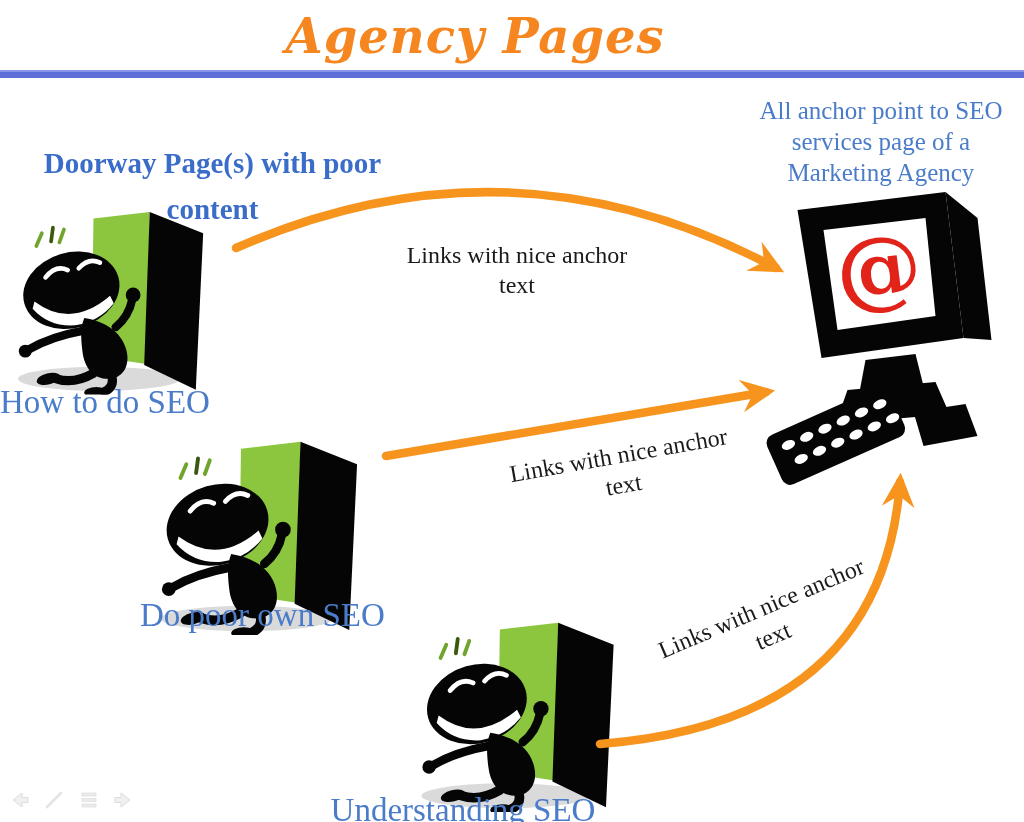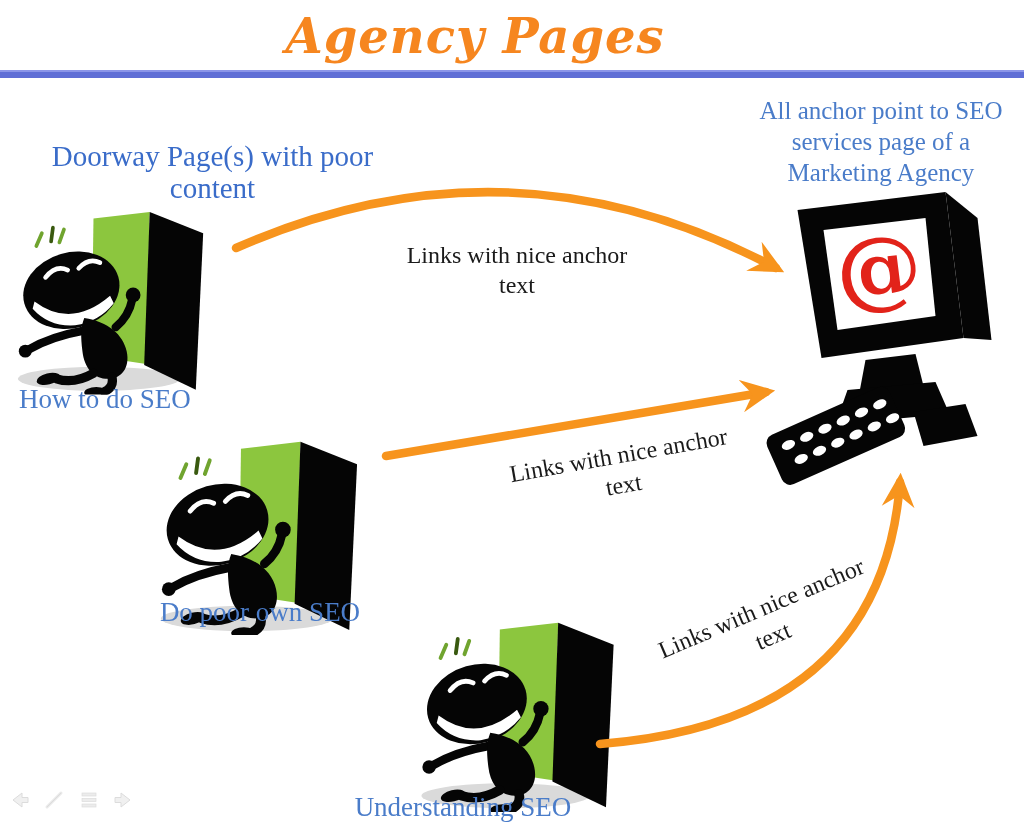--- a/index.html
+++ b/index.html
@@ -24,25 +24,25 @@
     z-index:4;
   }
 
   
   .target-note{
     top:95px;left:750px;width:262px;text-align:center;
     font-size:25px;line-height:31px;color:#4A7CC9;z-index:5;
   }
   .doorway-heading{
     top:140px;left:10px;width:405px;text-align:center;
-    font-size:29px;line-height:32px;font-weight:400;color:#3A6CC9;z-index:5;
+    font-size:29px;line-height:46px;font-weight:700;color:#3A6CC9;z-index:5;
   }
   .door-label{
     position:absolute;text-align:center;
-    font-size:27px;color:#4A7CC9;z-index:5;white-space:nowrap;
+    font-size:33px;color:#4A7CC9;z-index:5;white-space:nowrap;
   }
   #door-label-0{top:384px;left:0px;width:210px;}
   #door-label-1{top:597px;left:140px;width:240px;}
   #door-label-2{top:792px;left:328px;width:270px;}
 
   
   .anchor-label{
     position:absolute;width:262px;text-align:center;
     font-size:24px;line-height:30px;color:#1A1A1A;z-index:5;
   }

